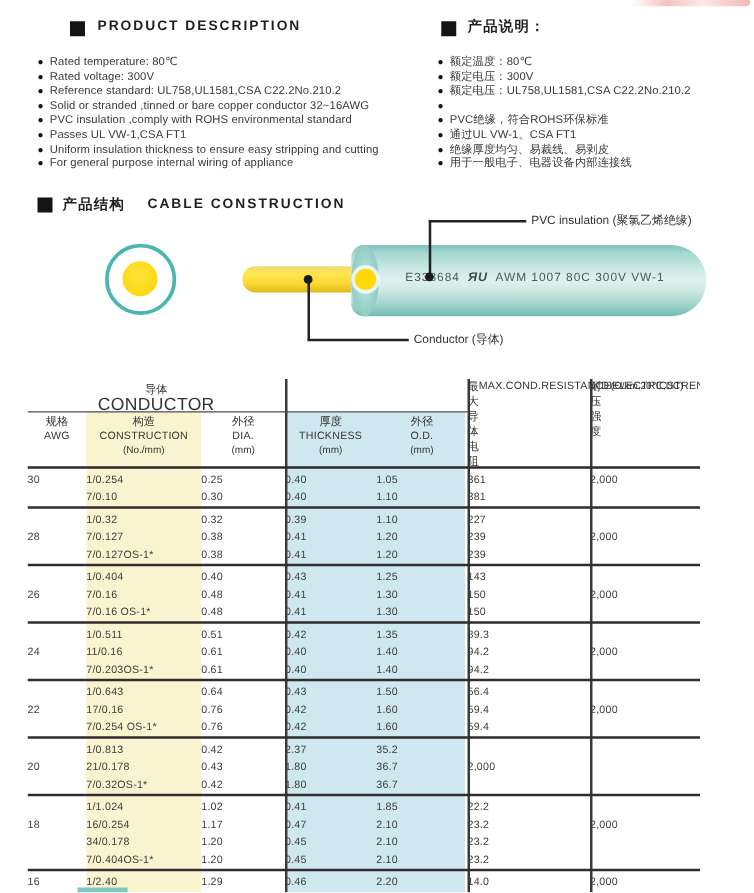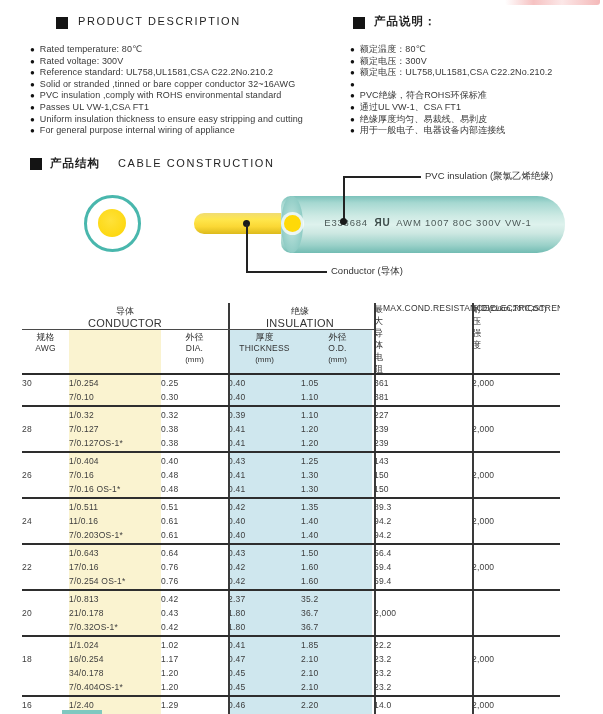--- a/index.html
+++ b/index.html
@@ -1,21 +1,21 @@
 <!DOCTYPE html>
 <html><head>
 <meta charset="utf-8">
 <style>
   html,body{margin:0;padding:0}
   body{width:603px;height:714px;background:#ffffff;position:relative;overflow:hidden;
        font-family:"Liberation Sans","DejaVu Sans",sans-serif;color:#3b3b3b;}
   .abs{position:absolute}
   
   .sq{width:12px;height:12px;background:#141414}
-  .sec-title{font-size:11px;font-weight:normal;color:#1f1f1f;letter-spacing:1.6px;white-space:nowrap}
+  .sec-title{font-size:11px;font-weight:bold;color:#1f1f1f;letter-spacing:1.6px;white-space:nowrap}
   .sec-title-zh{font-size:11.5px;font-weight:bold;color:#1f1f1f;letter-spacing:1px;white-space:nowrap}
   
   .bullets{display:flex;flex-direction:column}
   .bullet-item{display:flex;align-items:flex-start;height:11.6px;white-space:nowrap}
   .bullet-dot{font-size:8px;line-height:11.6px;margin-right:5px;color:#111}
   .bullet-text{font-size:9px;line-height:11.6px;letter-spacing:.1px;color:#383838}
   
   .smudge{left:505px;top:0;width:95px;height:5px;border-radius:0 0 3px 3px;
      background:linear-gradient(90deg,rgba(235,130,130,0) 0%,rgba(235,120,120,.45) 30%,rgba(242,160,160,.25) 60%,rgba(233,115,115,.5) 100%)}
   .bottom-strip{left:62px;top:710px;width:40px;height:4px;background:#7fc8c0}
@@ -26,42 +26,42 @@
   .rod{left:194px;top:213px;width:104px;height:21px;border-radius:10px 0 0 10px;
      background:linear-gradient(180deg,#f0dc74 0%,#ffe74d 30%,#fbd835 65%,#dcba1c 100%)}
   .ins{left:281px;top:196px;width:284px;height:57px;border-radius:10px 28px 28px 10px;
      background:linear-gradient(180deg,#7cc2bb 0%,#a6d8d1 12%,#cdeae4 35%,#def2ed 50%,#cde8e2 65%,#9bd1c9 86%,#72bcb3 100%)}
   .ins-face{left:281px;top:196px;width:22px;height:57px;border-radius:50%;
      background:radial-gradient(ellipse at center,#c4e6e0 0%,#8fccc5 70%,#7cc2bb 100%)}
   .ins-core{left:284px;top:215px;width:17px;height:17px;border-radius:50%;background:#ffd908;
      box-shadow:0 0 0 3px rgba(255,255,255,.75)}
   .cable-print{left:300px;top:217px;width:256px;text-align:center;font-size:9.5px;
      letter-spacing:.8px;color:#4c5a58;white-space:nowrap}
-  .ul-mark{font-weight:bold;font-size:10px;color:#3d4c4a;margin:0 3px}
+  .ul-mark{font-weight:bold;font-style:italic;font-size:10px;color:#3d4c4a;margin:0 3px}
   .lead{background:#222}
   .pvc-vline{left:343px;top:176px;width:1.5px;height:45px}
   .pvc-hline{left:343px;top:176px;width:78px;height:1.5px}
   .pvc-dot{left:340px;top:218px;width:7px;height:7px;border-radius:50%;background:#1a1a1a}
   .pvc-label{left:425px;top:170px;font-size:9.5px;color:#333;white-space:nowrap}
   .cond-dot{left:243px;top:220px;width:7px;height:7px;border-radius:50%;background:#1a1a1a}
   .cond-vline{left:246px;top:224px;width:1.5px;height:48px}
   .cond-hline{left:246px;top:271px;width:81px;height:1.5px}
   .cond-label{left:331px;top:265px;font-size:9.5px;color:#333;white-space:nowrap}
   
   .table{left:22px;top:303px;width:538px;height:411px;overflow:hidden}
   .stripe-yellow{left:47px;top:27px;width:92px;height:384px;background:#faf3d0}
   .stripe-blue{left:208px;top:27px;width:142px;height:384px;background:#cfe7ee}
   .vline{top:0;width:1.5px;height:411px;background:#3a3a3a}
   .v1{left:206px}.v2{left:352px}.v3{left:450px}
   .group-underline{left:0;top:26px;width:352px;height:1.2px;background:#4a4a4a}
   .thead-bottom{left:0;top:70px;width:538px;height:2px;background:#2b2b2b}
   .gh{top:3px;text-align:center}
   .gh div{line-height:11.5px}
   .gh .zh{font-size:9px;color:#333}
-  .gh .en{font-size:11px;letter-spacing:.3px;color:#333}
+  .gh .en{font-size:14px;letter-spacing:.3px;color:#333}
   .gh-con{left:0;width:206px}
   .gh-ins{left:206px;width:144px}
   .ch{top:28px;text-align:center}
   .ch .l1{font-size:9px;line-height:12px;color:#333}
   .ch .l2{font-size:8.5px;line-height:11px;letter-spacing:.2px;color:#333}
   .ch .l3{font-size:8px;line-height:11px;color:#333}
   .ch-awg{left:0;width:47px}
   .ch-con{left:47px;width:92px}
   .ch-dia{left:139px;width:67px}
   .ch-thk{left:206px;width:73px}
@@ -196,29 +196,30 @@
   <div class="abs stripe-yellow"></div>
   <div class="abs stripe-blue"></div>
   <div class="abs vline v1"></div>
   <div class="abs vline v2"></div>
   <div class="abs vline v3"></div>
 
   <div class="abs gh gh-con">
     <div class="zh">导体</div>
     <div class="en">CONDUCTOR</div>
   </div>
-  <div class="abs gh gh-ins">
-    <div class="zh">绝缘</div>
-    <div class="en">INSULATION</div>
-  </div>
   <div class="abs group-underline"></div>
 
   <div class="abs ch ch-awg">
     <div class="l1">规格</div>
     <div class="l2">AWG</div>
+  </div>
+  <div class="abs ch ch-con">
+    <div class="l1">构造</div>
+    <div class="l2">CONSTRUCTION</div>
+    <div class="l3">(No./mm)</div>
   </div>
   <div class="abs ch ch-dia">
     <div class="l1">外径</div>
     <div class="l2">DIA.</div>
     <div class="l3">(mm)</div>
   </div>
   <div class="abs ch ch-thk">
     <div class="l1">厚度</div>
     <div class="l2">THICKNESS</div>
     <div class="l3">(mm)</div>

